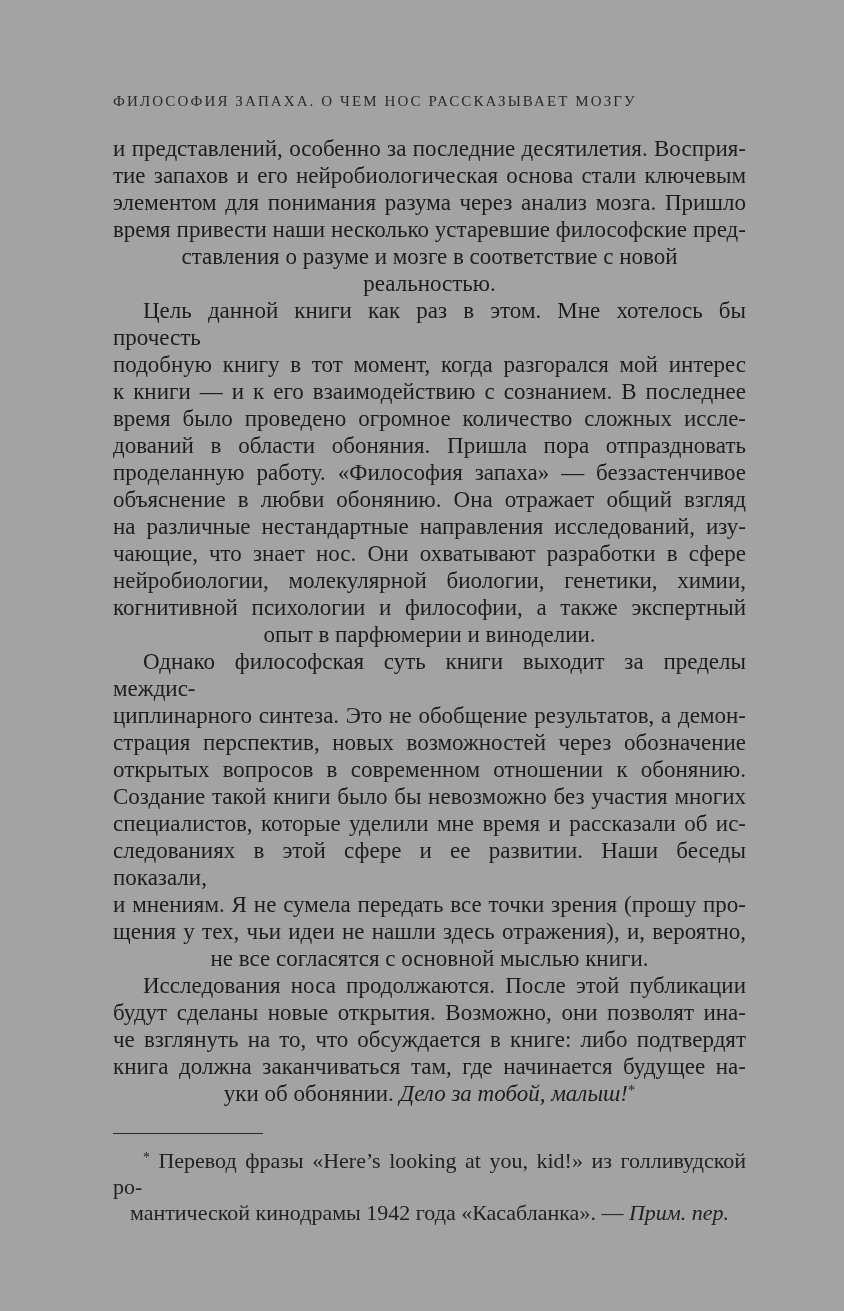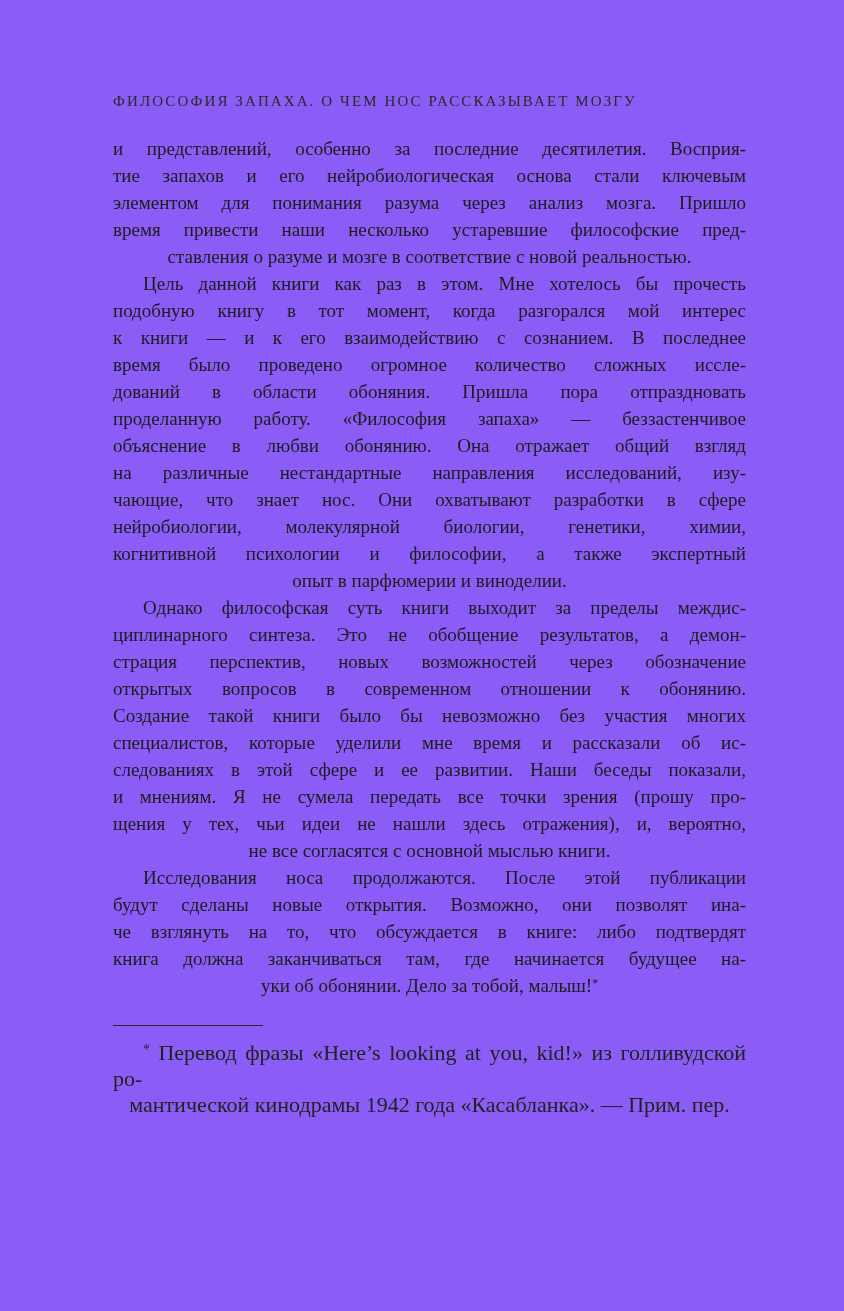--- a/index.html
+++ b/index.html
@@ -4,52 +4,53 @@
 <style>
   html, body {
     margin: 0;
     padding: 0;
     background: #ffffff;
   }
   .page {
     position: relative;
     width: 844px;
     height: 1311px;
-    background: #8b5cf6;
+    background: #a3a3a3;
     box-sizing: border-box;
     padding: 93px 98px 0 113px;
     font-family: "Liberation Serif", "DejaVu Serif", serif;
     color: #1d1d1d;
     overflow: hidden;
   }
   .running-header {
     font-size: 15px;
     letter-spacing: 2.1px;
     color: #2a2a2a;
     white-space: nowrap;
     margin-bottom: 25px;
   }
   .body-text {
-    font-size: 19px;
+    font-size: 23px;
     line-height: 27px;
   }
   .para {
     margin: 0;
   }
   .line {
     text-align: center;
   }
   .line.just {
     text-align: justify;
     text-align-last: justify;
   }
   .line.first {
     text-indent: 30px;
   }
   .italic {
+    font-style: italic;
   }
   sup {
     font-size: 0.62em;
     line-height: 0;
     vertical-align: baseline;
     position: relative;
     top: -0.45em;
   }
   .footnote-area {
     margin-top: 26px;

